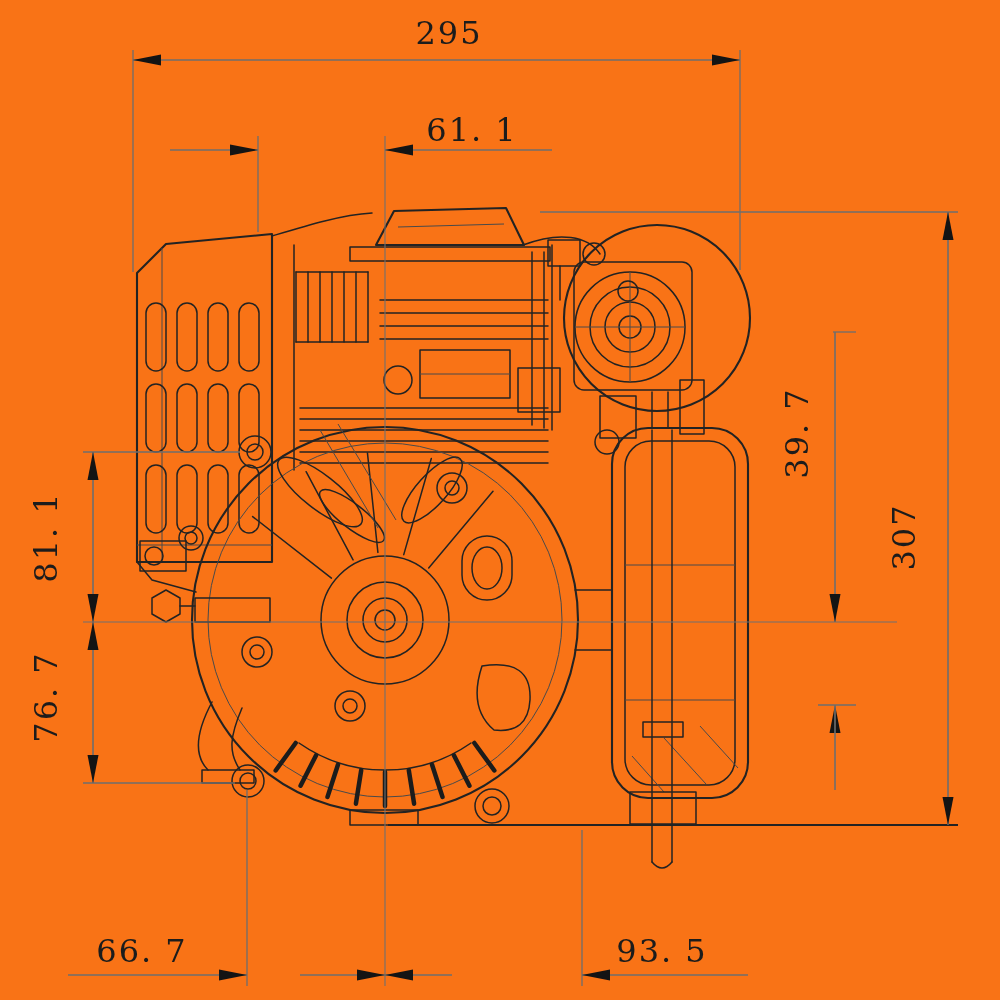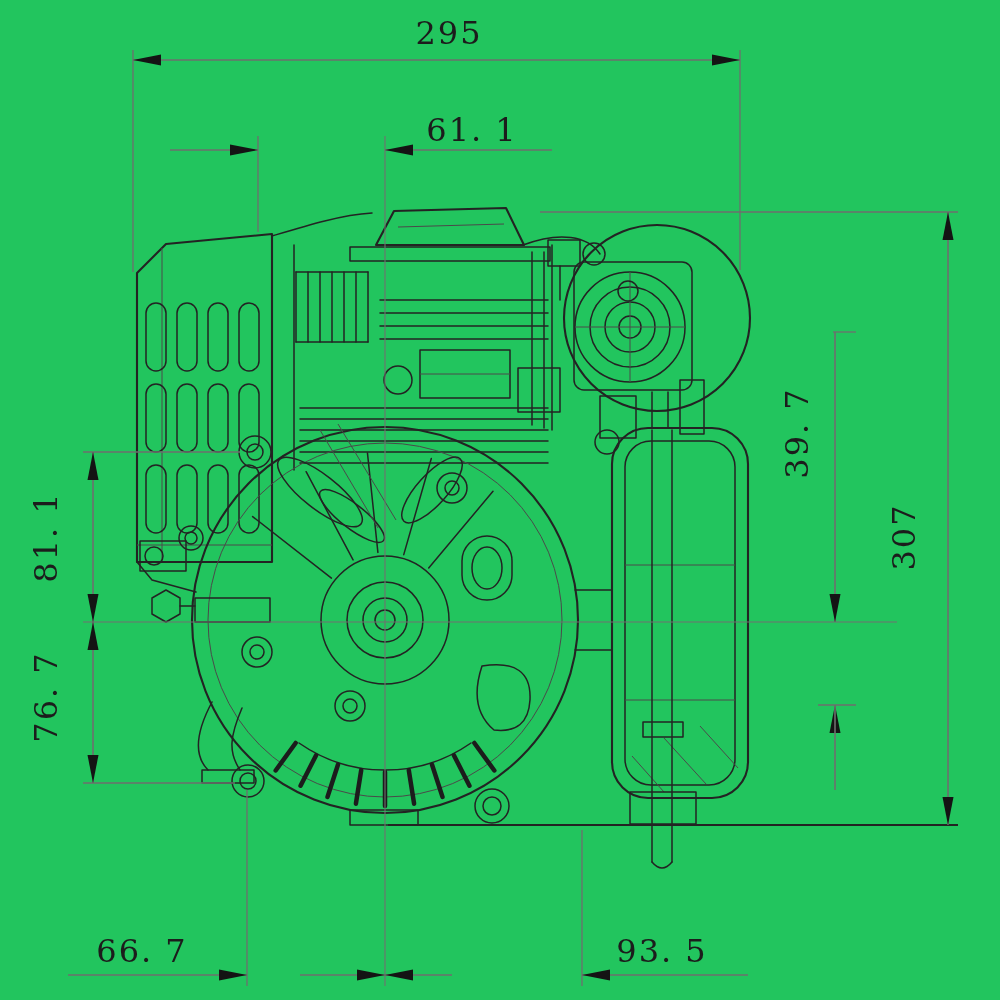--- a/index.html
+++ b/index.html
@@ -1,16 +1,16 @@
 <!DOCTYPE html>
 <html><head>
 <meta charset="utf-8">
 <style>
   html,body{margin:0;padding:0;background:#fff;}
-  .stage{position:relative;width:1000px;height:1000px;background:#22c55e;overflow:hidden;}
+  .stage{position:relative;width:1000px;height:1000px;background:#f97316;overflow:hidden;}
   svg{display:block;}
   .dim{stroke:#6e6e6e;stroke-width:1.6;fill:none;}
   .ext{stroke:#6e6e6e;stroke-width:1.3;fill:none;}
   .cl{stroke:#707070;stroke-width:1.1;fill:none;}
   .arrow{fill:#141414;stroke:none;}
   .dtext{font-family:"DejaVu Serif","Liberation Serif",serif;font-size:32px;fill:#1c1c1c;letter-spacing:2px;}
   .art{stroke:#232323;fill:none;stroke-width:1.5;stroke-linejoin:round;stroke-linecap:round;}
   .art2{stroke:#232323;fill:none;stroke-width:2.1;stroke-linejoin:round;}
   .thin{stroke:#4a4a4a;fill:none;stroke-width:1;}
   .rib{stroke:#1c1c1c;stroke-width:4.5;fill:none;stroke-linecap:round;}

